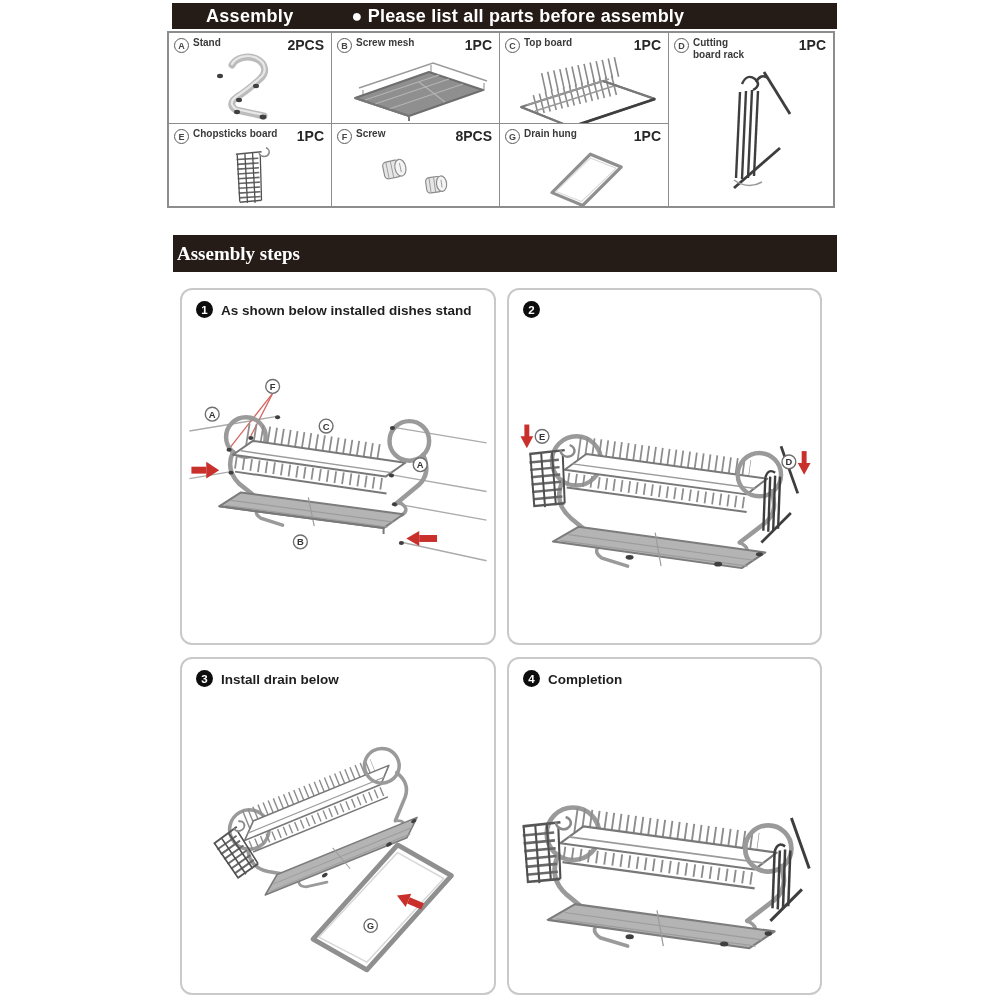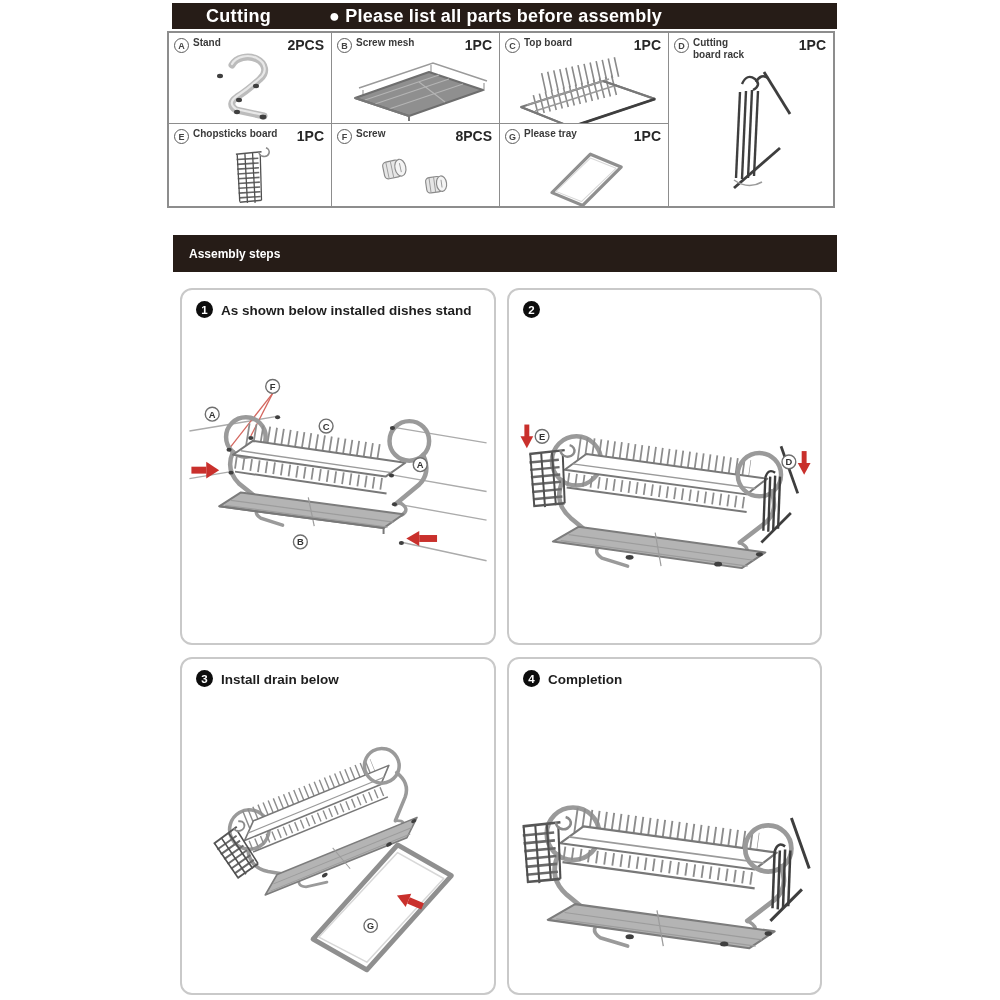--- a/index.html
+++ b/index.html
@@ -5,21 +5,21 @@
   html,body{margin:0;padding:0;background:#fff;}
   .page{position:relative;width:1000px;height:1000px;background:#ffffff;
         font-family:"Liberation Sans",sans-serif;overflow:hidden;}
 
   
   .bar{position:absolute;background:#261c17;color:#fff;display:flex;align-items:center;}
   .bar-top{left:172px;top:3px;width:665px;height:26px;}
   .bar-top .t1{margin-left:34px;font-size:18px;font-weight:bold;letter-spacing:.3px;}
   .bar-top .t2{margin-left:58px;font-size:18px;font-weight:bold;letter-spacing:.2px;}
   .bar-assembly{left:173px;top:235px;width:664px;height:37px;}
-  .bar-assembly .t1{margin-left:16px;font-size:12px;font-weight:bold;}
+  .bar-assembly .t1{margin-left:4px;font-size:19px;font-weight:bold;font-family:Liberation Serif, serif;}
 
   
   .parts-table{position:absolute;left:167px;top:31px;width:668px;height:177px;
     display:grid;grid-template-columns:162px 167px 168px 1fr;grid-template-rows:90px 1fr;
     background:#8d8d8d;gap:1px;border:2px solid #8d8d8d;box-sizing:border-box;}
   .cell{background:#fff;position:relative;display:flex;flex-direction:column;overflow:hidden;}
   .cell-d{grid-column:4;grid-row:1/3;}
   .cell-head{display:flex;align-items:flex-start;padding:4px 5px 0 5px;}
   .letter-badge{flex:none;width:13px;height:13px;border:1.2px solid #5d5d5d;border-radius:50%;
     font-size:9px;font-weight:bold;color:#444;display:flex;align-items:center;justify-content:center;margin-top:1px;}
@@ -121,21 +121,21 @@
       <line class="cb" x1="267" y1="131" x2="265" y2="184"></line>
       <line class="cbw" x1="268" y1="100" x2="285" y2="148"></line>
       <line class="cbw" x1="248" y1="198" x2="278" y2="168"></line>
     </g>
   </defs>
 </svg>
 
 <div class="page">
 
   <div class="bar bar-top">
-    <span class="t1">Cutting</span>
+    <span class="t1">Assembly</span>
     <span class="t2">● Please list all parts before assembly</span>
   </div>
 
   <div class="parts-table">
 
     <div class="cell">
       <div class="cell-head">
         <span class="letter-badge">A</span>
         <span class="part-name">Stand</span>
         <span class="part-qty">2PCS</span>
@@ -258,21 +258,21 @@
             <ellipse class="screw-face" cx="6" cy="0" rx="6.5" ry="10"></ellipse>
             <line class="screw-line" x1="6" y1="-5" x2="6" y2="5"></line>
           </g>
         </svg>
       </div>
     </div>
 
     <div class="cell">
       <div class="cell-head">
         <span class="letter-badge">G</span>
-        <span class="part-name">Please tray</span>
+        <span class="part-name">Drain hung</span>
         <span class="part-qty">1PC</span>
       </div>
       <div class="cell-art">
         <svg width="150" height="64" viewBox="0 0 160 100">
           <polygon class="tray-outer" points="30,76 90,16 138,36 78,96"></polygon>
           <polygon class="tray-inner" points="36,74 90,22 130,38 76,90"></polygon>
         </svg>
       </div>
     </div>
   </div>

